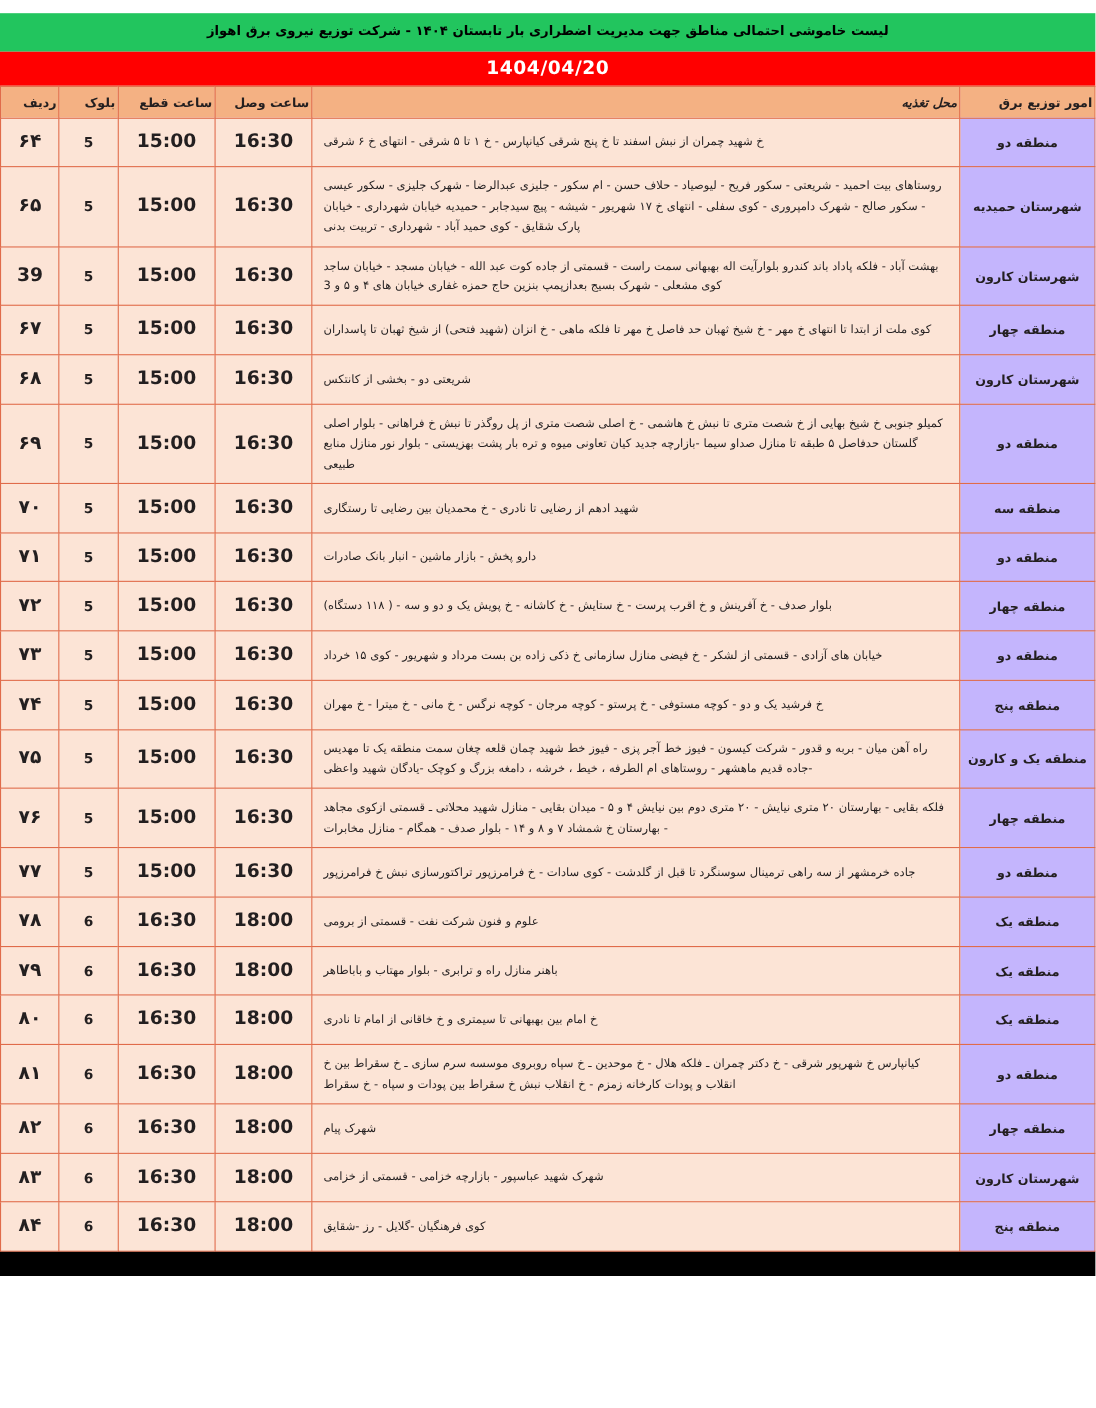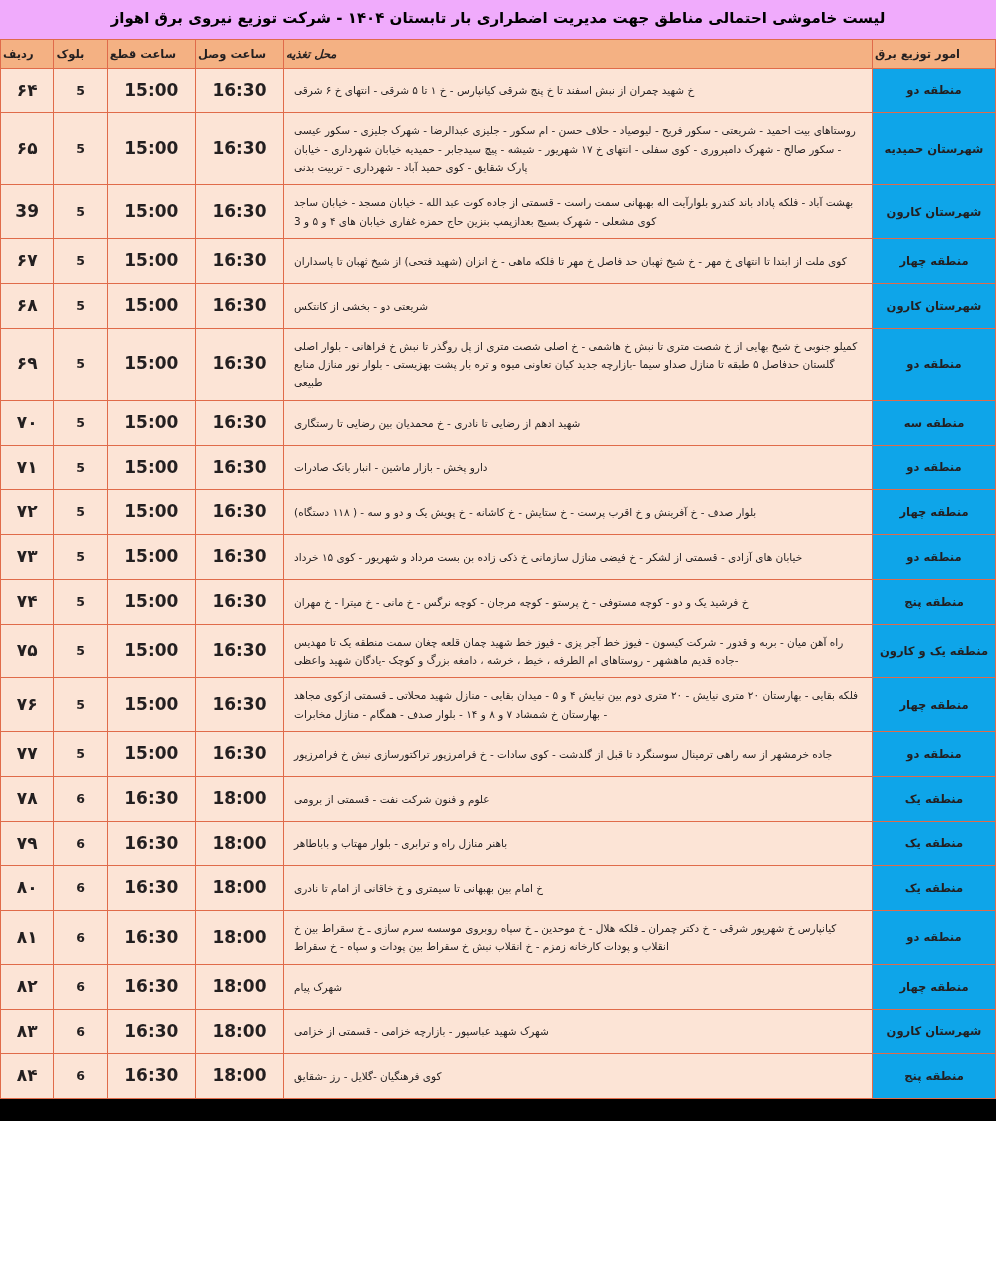--- a/index.html
+++ b/index.html
@@ -10,27 +10,28 @@
   body {
     width: 996px;
     font-family: "DejaVu Sans", "Liberation Sans", sans-serif;
     color: #231f20;
   }
   .page {
     width: 996px;
     box-sizing: border-box;
   }
   .title-bar {
-    background: #f0abfc;
+    background: #22c55e;
     color: #000000;
     text-align: center;
     font-weight: bold;
-    font-size: 15px;
+    font-size: 12px;
     padding: 9px 6px 10px 6px;
     line-height: 1.3;
+    margin-top: 12px;
   }
   .date-bar {
     background: #ff0000;
     color: #ffffff;
     text-align: center;
     font-weight: bold;
     font-size: 17px;
     letter-spacing: 0.5px;
     padding: 5px 6px 6px 6px;
   }
@@ -42,32 +43,32 @@
   table.outage th, table.outage td {
     border: 1px solid #e06b4a;
     vertical-align: middle;
   }
   thead th {
     background: #f4b183;
     color: #231f20;
     font-size: 11.5px;
     font-weight: bold;
     padding: 6px 2px;
-    text-align: left;
+    text-align: right;
     line-height: 1.4;
   }
   tbody td {
     background: #fce4d6;
     font-size: 10.5px;
     padding: 7px 5px;
     text-align: center;
     line-height: 1.75;
   }
   td.col-area {
-    background: #0ea5e9;
+    background: #c4b5fd;
     font-weight: bold;
     font-size: 11.5px;
     width: 108px;
   }
   td.col-desc {
     text-align: left;
     padding: 8px 10px;
     width: 536px;
   }
   td.col-on, td.col-off {
@@ -96,20 +97,21 @@
     width: 996px;
   }
 </style>
 </head>
 <body>
 
 <div class="page">
 
   <div class="title-bar">لیست خاموشی احتمالی مناطق جهت مدیریت اضطراری بار تابستان ۱۴۰۴ - شرکت توزیع نیروی برق اهواز</div>
 
+  <div class="date-bar">1404/04/20</div>
 
   <table class="outage">
     <thead>
       <tr>
         <th class="col-area">امور توزیع برق</th>
         <th class="col-desc">محل تغذیه</th>
         <th class="col-on">ساعت وصل</th>
         <th class="col-off">ساعت قطع</th>
         <th class="col-block">بلوک</th>
         <th class="col-row">ردیف</th>

